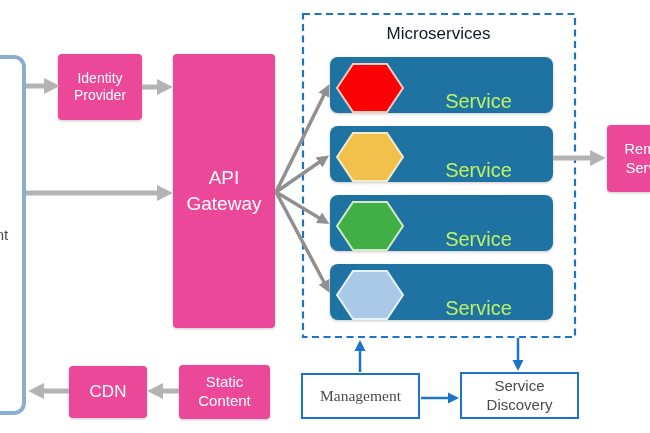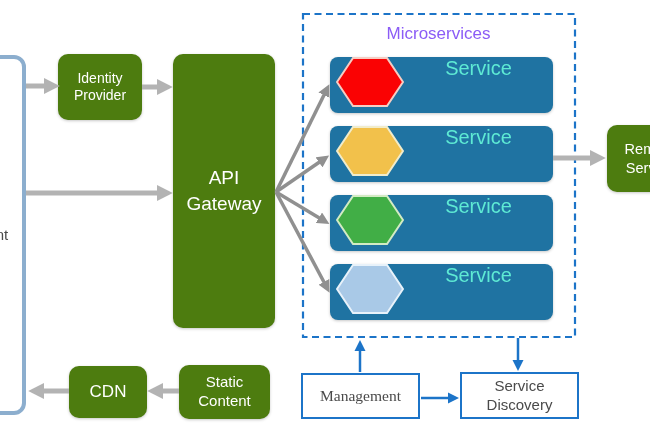--- a/index.html
+++ b/index.html
@@ -1,42 +1,42 @@
 <!DOCTYPE html>
 <html><head>
 <meta charset="utf-8">
 <style>
   html,body{margin:0;padding:0;background:#fff;}
   #canvas{
     position:relative;width:650px;height:433px;overflow:hidden;background:#ffffff;
     font-family:"Liberation Sans",sans-serif;
   }
   .node{
-    position:absolute;background:#4d7c0f;border-radius:10px;color:#fff;
+    position:absolute;background:#ec4899;border-radius:4px;color:#fff;
     display:flex;align-items:center;justify-content:center;text-align:center;
     box-shadow:0 1px 3px rgba(0,0,0,.22);line-height:1.25;box-sizing:border-box;
   }
   .client-node{
     background:#fff;border:4px solid #8CAECE;border-radius:12px;color:#4A4A4A;
     box-shadow:none;font-size:15px;
   }
   .outline-node{
     background:#fff;border:2px solid #1C74C8;border-radius:0;color:#4A4A4A;
     box-shadow:none;
   }
   .service-row{
     position:absolute;left:330px;width:223px;height:56px;background:#1F73A2;
-    border-radius:8px;display:flex;align-items:flex-start;color:#5eead4;
+    border-radius:8px;display:flex;align-items:flex-end;color:#bef264;
     box-shadow:0 1px 3px rgba(0,0,0,.22);box-sizing:border-box;
   }
   .hex{margin-left:6px;flex:0 0 auto;display:block;}
   .service-label{flex:1;text-align:center;font-size:20px;}
   .group-title{
     position:absolute;left:302px;top:24px;width:273px;text-align:center;
-    color:#8b5cf6;font-size:17px;
+    color:#0f172a;font-size:17px;
   }
   #identity{left:58px;top:54px;width:84px;height:66px;font-size:14px;}
   #api{left:173px;top:54px;width:102px;height:274px;font-size:19px;line-height:1.35;}
   #remote{left:607px;top:125px;width:86px;height:67px;font-size:14.5px;}
   #cdn{left:69px;top:366px;width:78px;height:52px;font-size:17px;}
   #static{left:179px;top:365px;width:91px;height:54px;font-size:15px;}
   #client{left:-48px;top:55px;width:74px;height:360px;}
   #management{left:301px;top:373px;width:119px;height:46px;font-size:15.5px;font-family:Liberation Serif, serif;}
   #sdiscovery{left:460px;top:372px;width:119px;height:47px;font-size:15px;line-height:1.25;}
   #sdiscovery .wrap-label{display:inline-block;width:80px;}

